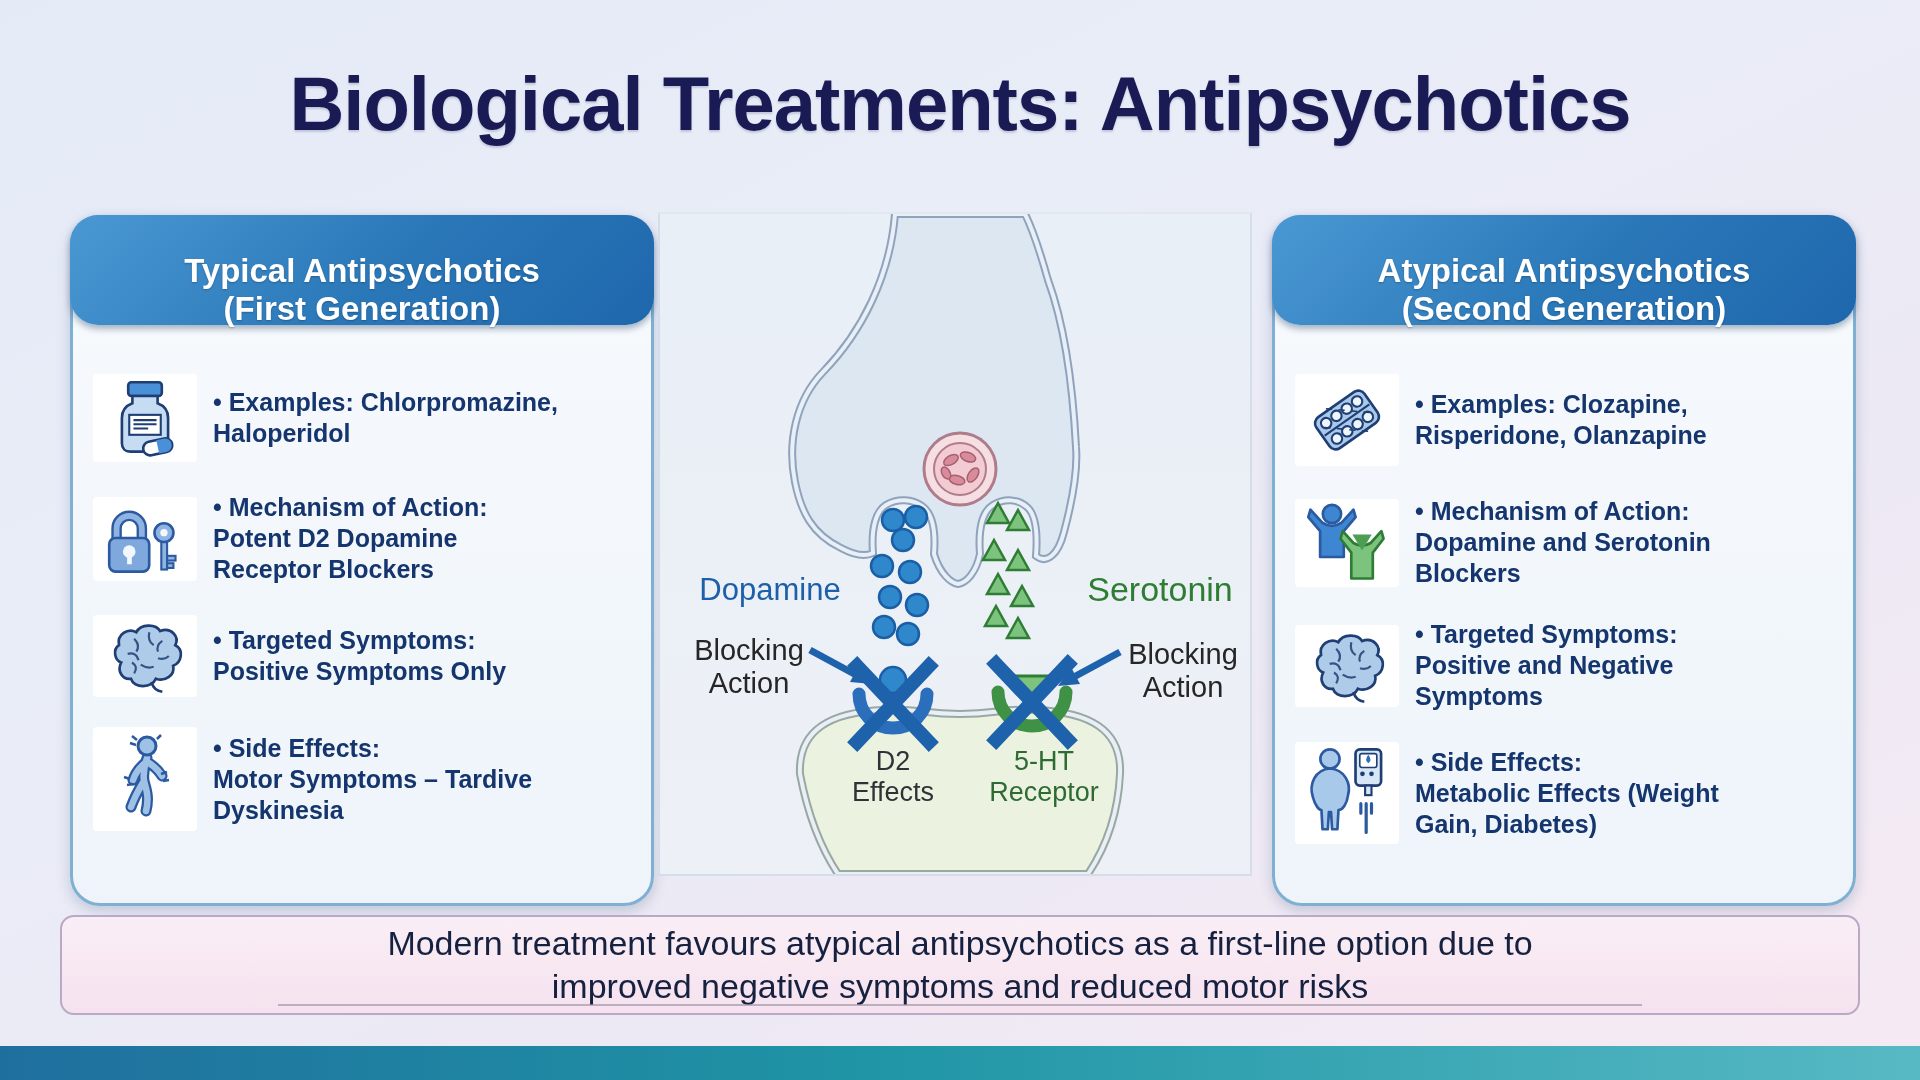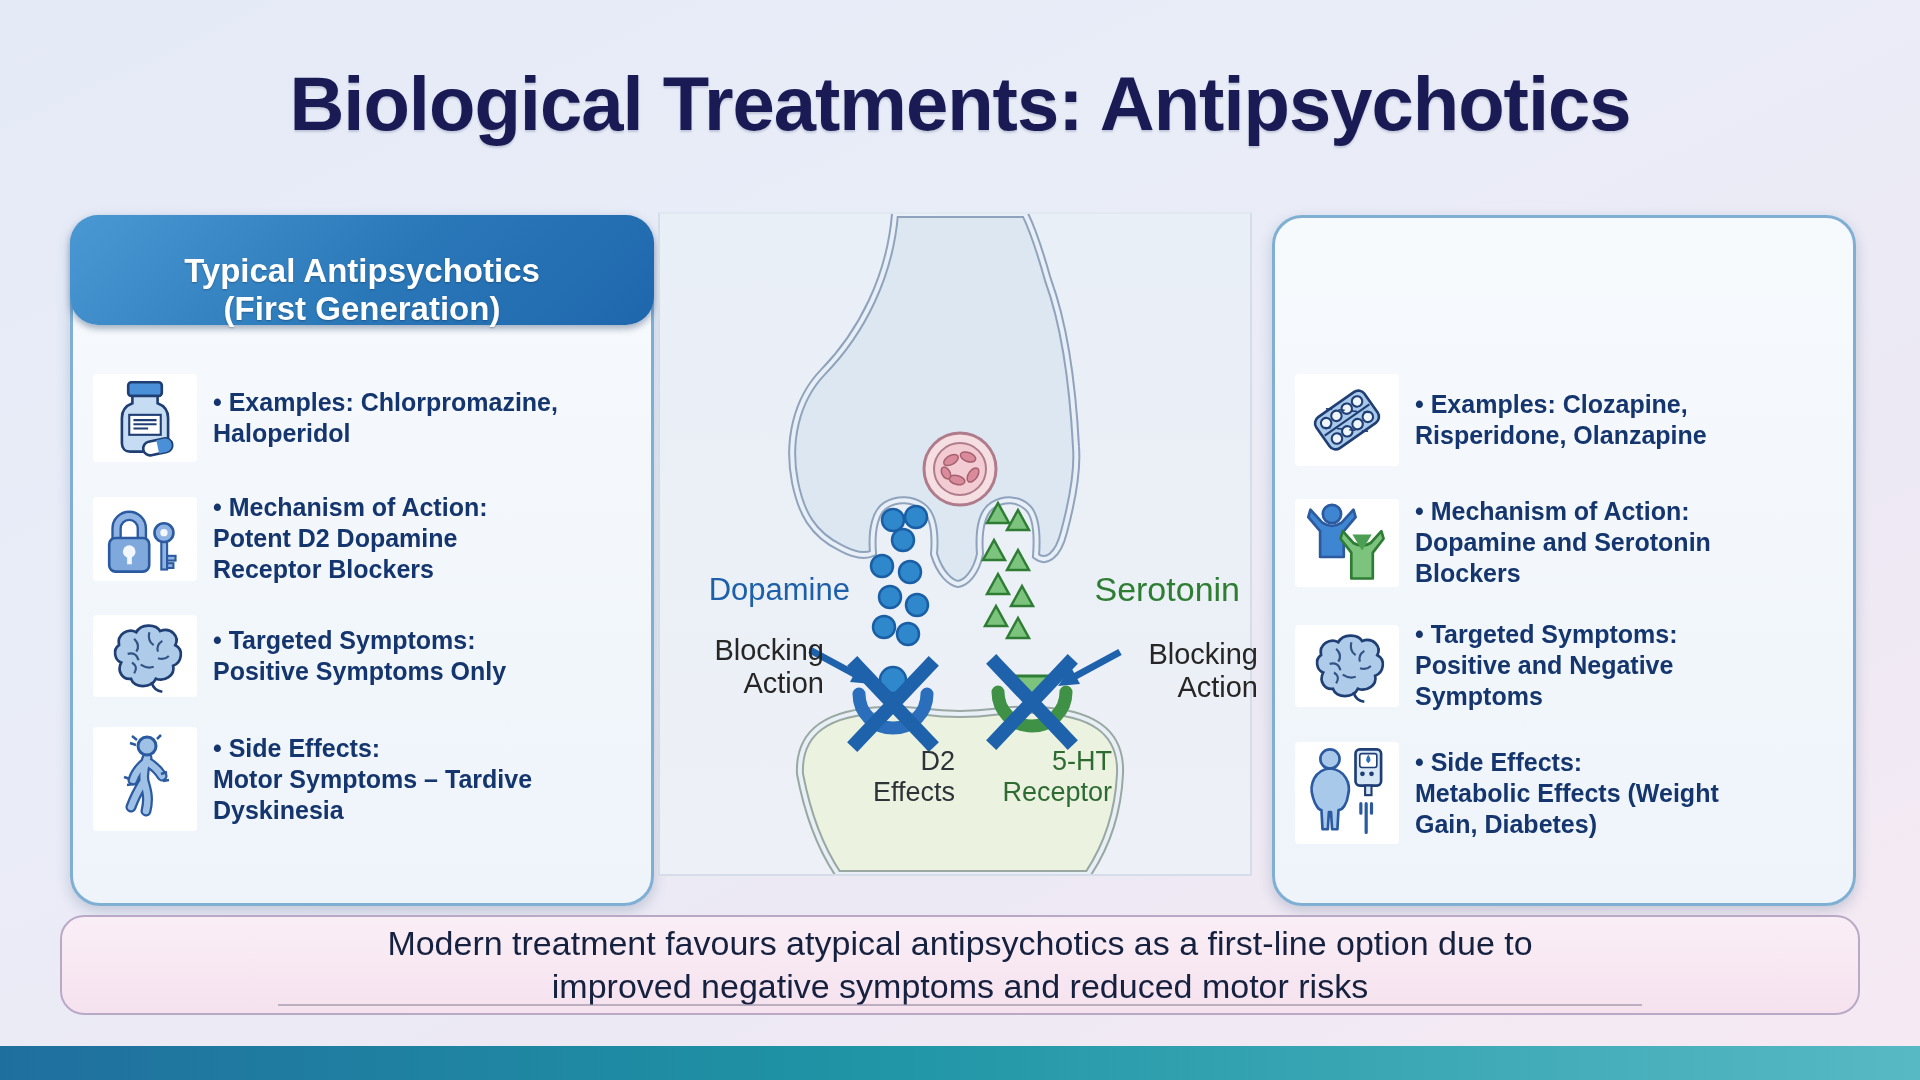--- a/index.html
+++ b/index.html
@@ -51,34 +51,34 @@
   }
   .row-text{
     font-size:25px;font-weight:bold;color:#14356d;line-height:1.24;max-width:420px;
   }
   
   .diagram{
     position:absolute;left:658px;top:212px;width:590px;height:660px;
     background:linear-gradient(180deg,#e9eff7 0%,#edf0f6 100%);
     border:2px solid #d5dde9;border-top-color:#e2e8f1;
   }
-  .dlabel{position:absolute;text-align:right;line-height:1.15;}
+  .dlabel{position:absolute;text-align:center;line-height:1.15;}
   .lbl-dopamine{left:30px;top:358px;width:160px;font-size:31px;color:#1d5fa8;}
   .lbl-serotonin{left:420px;top:356px;width:160px;font-size:34px;color:#2e7d32;}
   .lbl-blocking{font-size:29px;color:#262626;}
   .lbl-blocking.bl{left:14px;top:420px;width:150px;}
   .lbl-blocking.br{left:448px;top:424px;width:150px;}
   .lbl-receptor{font-size:27px;}
   .lbl-d2{left:171px;top:532px;width:124px;color:#2e3338;}
   .lbl-ht{left:316px;top:532px;width:136px;color:#2e6b33;}
   
   .banner{
     position:absolute;left:60px;top:915px;width:1800px;height:100px;box-sizing:border-box;
     background:linear-gradient(180deg,#faeef6 0%,#f5e2ee 100%);
-    border:2px solid #b9a9c6;border-radius:24px;
+    border:2px solid #b9a9c6;border-radius:14px;
     display:flex;align-items:center;justify-content:center;
   }
   .banner-text{
     font-size:34px;color:#15213f;text-align:center;line-height:1.26;
   }
   .banner-line{
     position:absolute;bottom:7px;left:12%;width:76%;height:2px;background:#9b93a8;opacity:.65;
   }
   
   .footer-strip{
@@ -241,20 +241,24 @@
     </svg>
     <div class="dlabel lbl-dopamine">Dopamine</div>
     <div class="dlabel lbl-serotonin">Serotonin</div>
     <div class="dlabel lbl-blocking bl">Blocking Action</div>
     <div class="dlabel lbl-blocking br">Blocking Action</div>
     <div class="dlabel lbl-receptor lbl-d2">D2 Effects</div>
     <div class="dlabel lbl-receptor lbl-ht">5-HT Receptor</div>
   </div>
 
   <div class="card right">
+    <div class="card-header">
+      <div class="hd pre">Atypical Antipsychotics
+(Second Generation)</div>
+    </div>
     <div class="card-body">
 
       <div class="row">
         <div class="icon-box">
           <svg width="90" height="88" viewBox="0 0 84 84">
             <g transform="rotate(-35 42 42)">
               <rect x="14" y="24" width="56" height="36" rx="7" fill="#a9c9ea" stroke="#1f3e73" stroke-width="2.5"></rect>
               <line x1="16" y1="42" x2="68" y2="42" stroke="#1f3e73" stroke-width="2"></line>
               <g fill="#eef5fc" stroke="#1f3e73" stroke-width="2">
                 <circle cx="24" cy="33" r="5"></circle>

